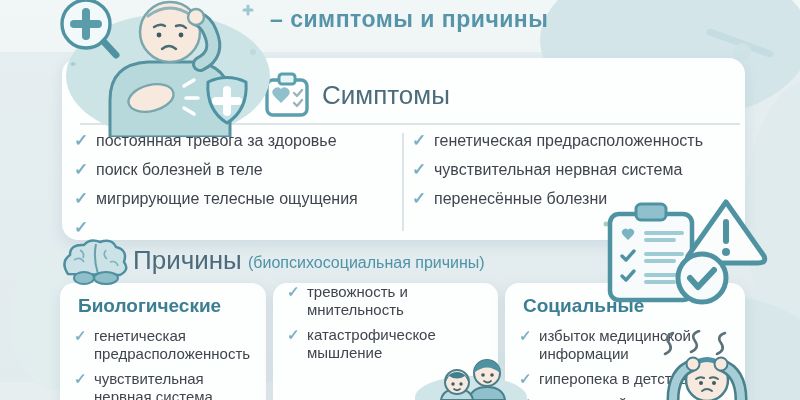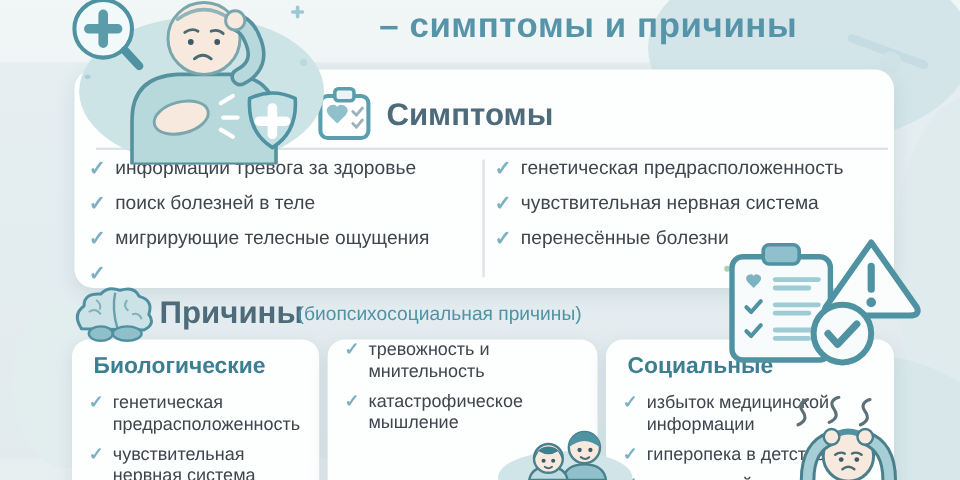--- a/index.html
+++ b/index.html
@@ -26,25 +26,25 @@
   .blob{position:absolute;border-radius:50%;}
   .band{position:absolute;left:0;top:52px;width:800px;height:330px;background:#dce8eb;opacity:.55;}
   .card{
     position:absolute;background:var(--card);
     border-radius:16px;
     box-shadow:0 5px 14px rgba(110,145,160,.18);
     z-index:1;
   }
   .page-title{
     position:absolute;left:270px;top:6px;
-    font-size:29px;font-weight:bold;color:var(--title);
-    letter-spacing:.5px;z-index:2;margin-left:46px;
+    font-size:23px;font-weight:bold;color:var(--title);
+    letter-spacing:.5px;z-index:2;
   }
   .section-head{
-    position:absolute;font-size:26px;font-weight:bold;color:var(--heading);z-index:2;
+    position:absolute;font-size:26px;font-weight:normal;color:var(--heading);z-index:2;
   }
   .sub-head{
     position:absolute;font-size:16px;color:var(--sub);z-index:2;
   }
   .hdiv{position:absolute;height:1.5px;background:var(--divider);z-index:2;}
   .vdiv{position:absolute;width:1.5px;background:var(--divider);z-index:2;}
   .list{position:absolute;z-index:2;}
   .check-item{display:flex;align-items:flex-start;margin-bottom:11px;}
   .check{width:22px;flex:0 0 22px;color:var(--check);font-size:17px;font-weight:bold;line-height:18px;}
   .item-text{font-size:16px;color:var(--text);line-height:18px;}
@@ -80,21 +80,21 @@
   <path d="M31,21 l3,3 l5,-6" fill="none" stroke="#9bb3ba" stroke-width="2.4" stroke-linecap="round" stroke-linejoin="round"></path>
   <path d="M31,31 l3,3 l5,-6" fill="none" stroke="#9bb3ba" stroke-width="2.4" stroke-linecap="round" stroke-linejoin="round"></path>
 </svg>
 <div class="section-head" style="left:322px;top:80px;">Симптомы</div>
 <div class="hdiv" style="left:80px;top:123px;width:660px;"></div>
 <div class="vdiv" style="left:402px;top:133px;height:98px;"></div>
 
 <div class="list" style="left:74px;top:132px;width:320px;">
   <div class="check-item">
     <span class="check">✓</span>
-    <span class="item-text">информации тревога за здоровье</span>
+    <span class="item-text">постоянная тревога за здоровье</span>
   </div>
   <div class="check-item">
     <span class="check">✓</span>
     <span class="item-text">поиск болезней в теле</span>
   </div>
   <div class="check-item">
     <span class="check">✓</span>
     <span class="item-text">мигрирующие телесные ощущения</span>
   </div>
   <div class="check-item">

